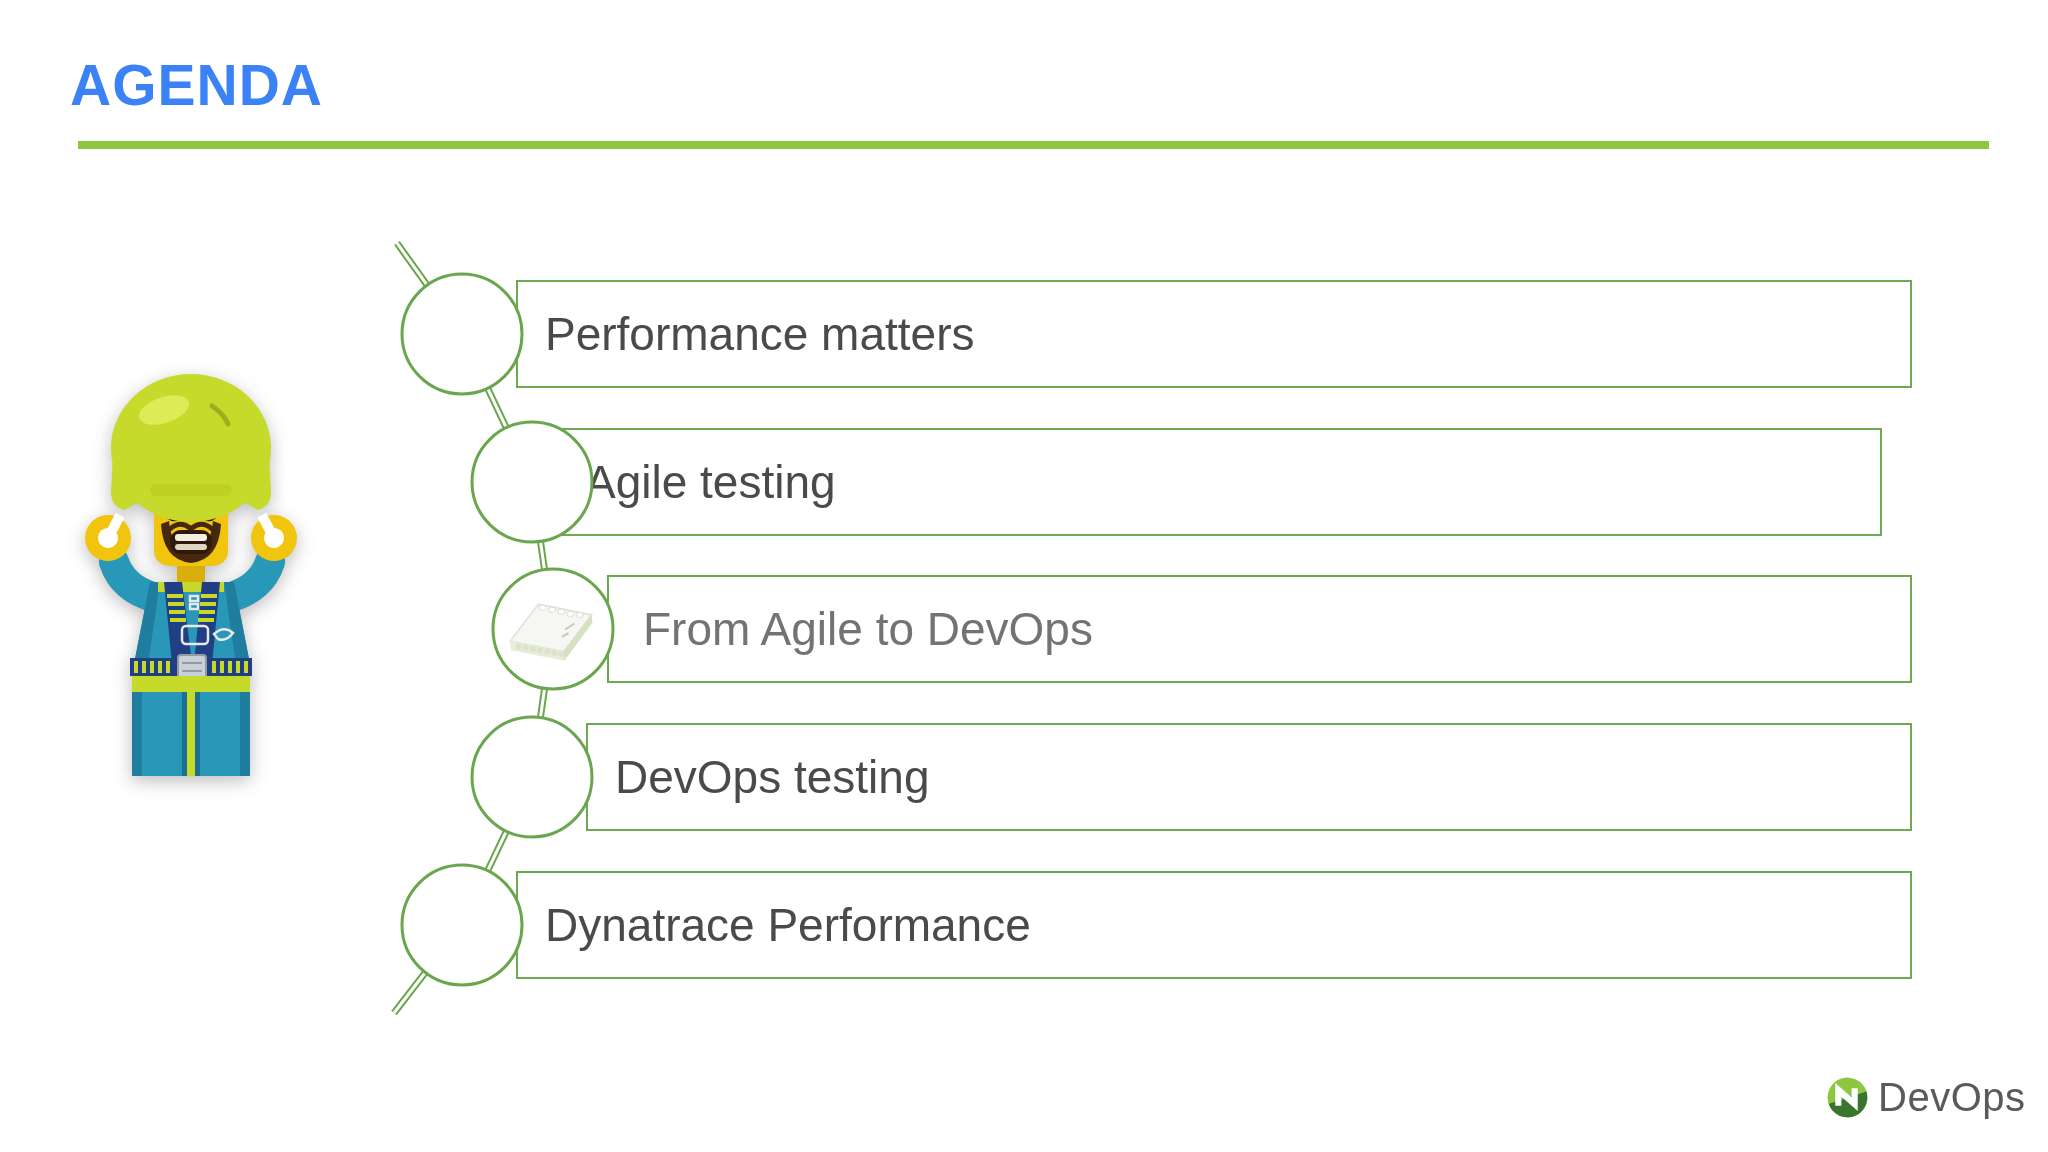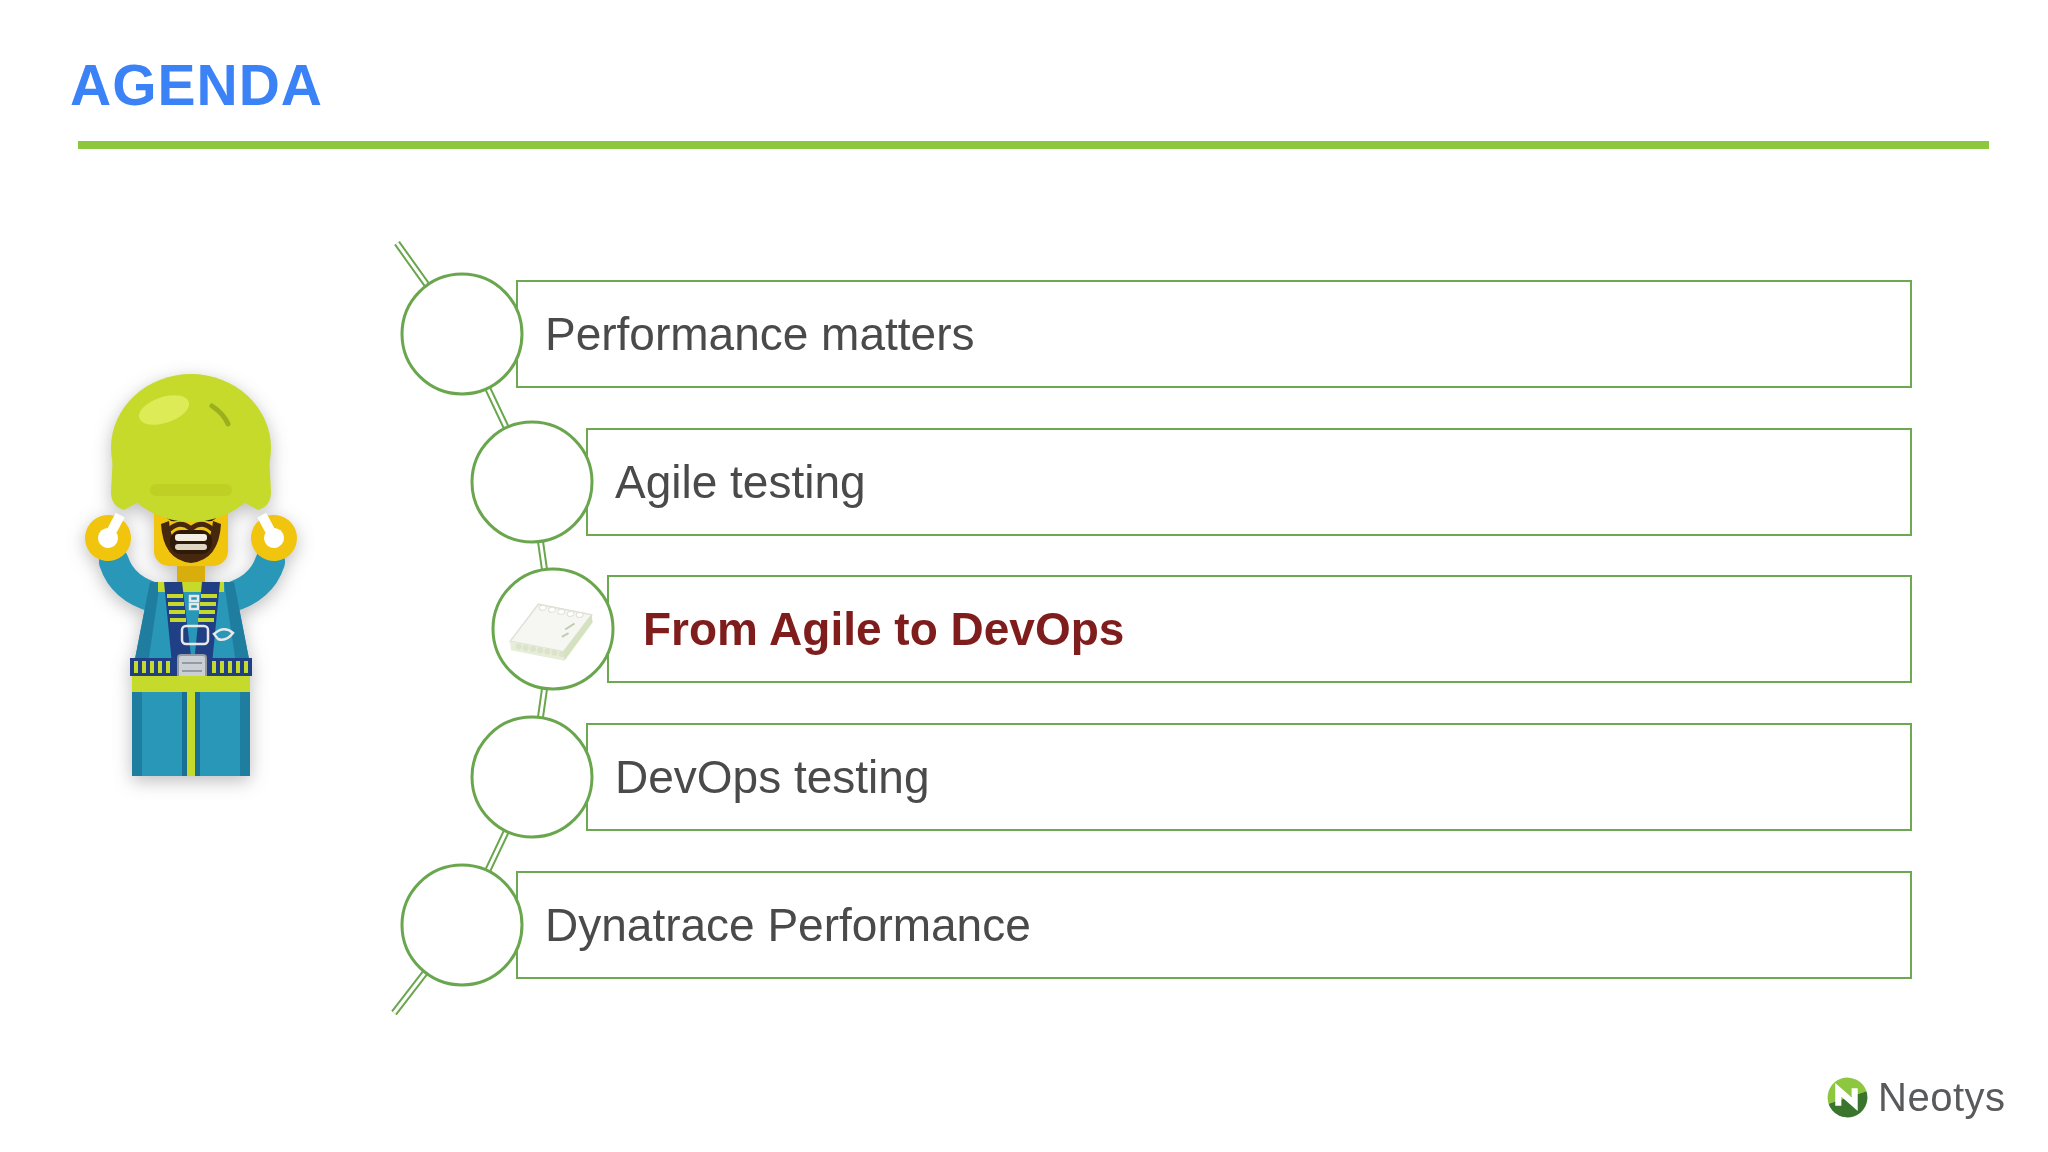--- a/index.html
+++ b/index.html
@@ -20,25 +20,25 @@
     filter:drop-shadow(0 5px 9px rgba(40,40,40,.30));
   }
   .rows{position:absolute;inset:0;z-index:1;}
   .row{
     position:absolute;height:108px;box-sizing:border-box;
     border:2px solid #6ca951;background:#ffffff;
     display:flex;align-items:center;padding-left:27px;
     font-size:46px;color:#4a4a4a;
   }
   .row.r1{left:516px;top:280px;width:1396px;}
-  .row.r2{left:586px;top:428px;width:1326px;}
+  .row.r2{left:556px;top:428px;width:1326px;}
   .row.r3{left:607px;top:575px;width:1305px;padding-left:34px;}
   .row.r4{left:586px;top:723px;width:1326px;}
   .row.r5{left:516px;top:871px;width:1396px;}
-  .row.active span{font-weight:bold;color:#7f1d1d;}
+  .row.active span{font-weight:normal;color:#737373;}
   .overlay{
     position:absolute;left:0;top:0;width:2048px;height:1152px;
     z-index:3;pointer-events:none;
   }
   .brand{
     position:absolute;left:1824px;top:1072px;height:50px;z-index:2;
     display:flex;align-items:center;gap:7px;
   }
   .brand-icon{width:47px;height:47px;}
   .brand-text{font-size:40px;color:#595a5c;letter-spacing:0.5px;}
@@ -193,16 +193,16 @@
   </svg>
 
   <div class="brand">
     <svg class="brand-icon" viewBox="0 0 46 46" aria-hidden="true">
       <g transform="rotate(-18 23 23)">
         <path d="M 3.5,23 A 19.5,19.5 0 0 1 42.5,23 Z" fill="#8dc63f"></path>
         <path d="M 3.5,23 A 19.5,19.5 0 0 0 42.5,23 Z" fill="#39752c"></path>
       </g>
       <path d="M 14,31 L 14,15.5 L 30,29.5 L 30,14" stroke="#ffffff" stroke-width="6" fill="none"></path>
     </svg>
-    <span class="brand-text">Neotys</span>
+    <span class="brand-text">DevOps</span>
   </div>
 
 </div>
 
 </body></html>

